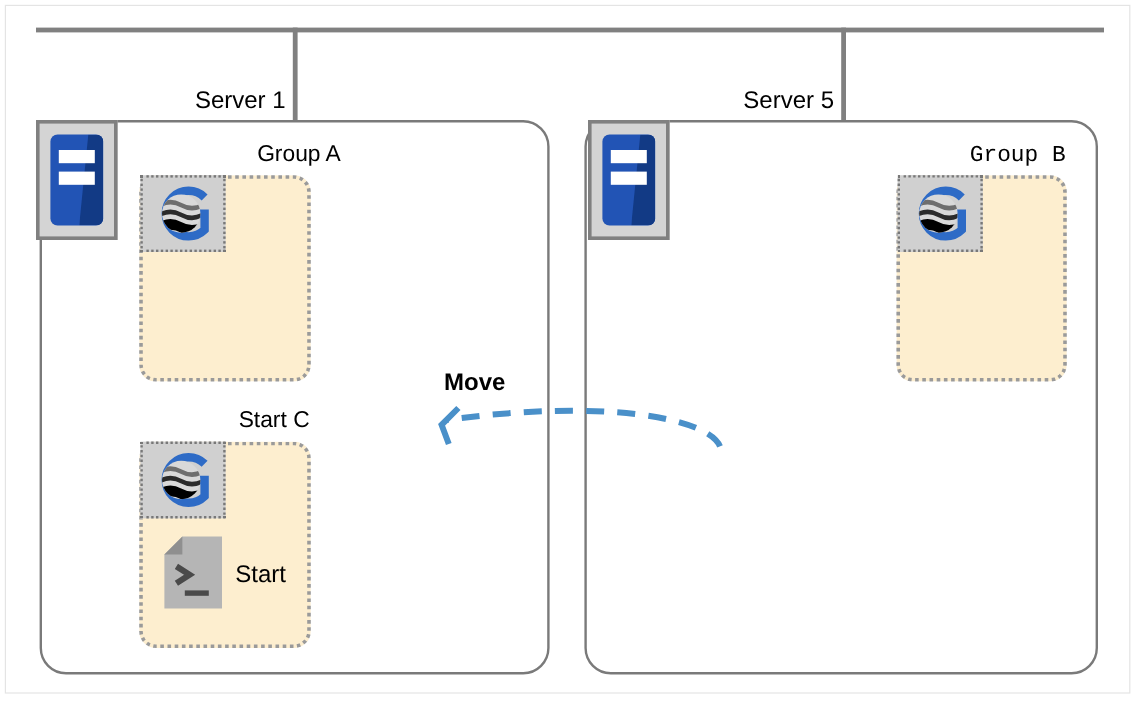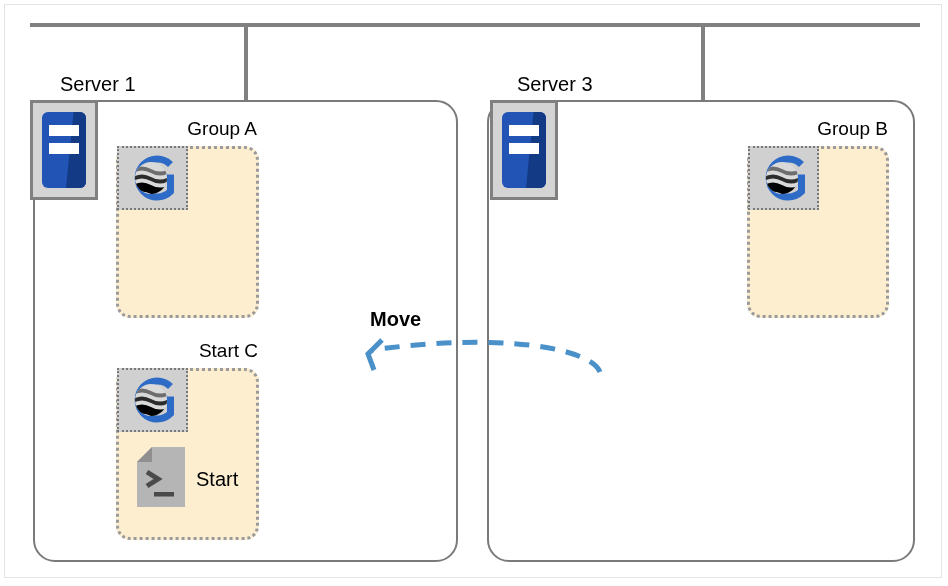--- a/index.html
+++ b/index.html
@@ -38,21 +38,21 @@
   }
   .dropper.d1 { left: 244px; }
   .dropper.d2 { left: 701px; }
 
   
   .server-label {
     position: absolute;
     font-size: 20px;
     color: #000000;
     white-space: nowrap;
-    text-align: left;
+    text-align: right;
   }
   .server-label.s1 { left: 60px; top: 73px; width: 178px; }
   .server-label.s2 { left: 517px; top: 73px; width: 178px; }
 
   
   .server-box {
     position: absolute;
     top: 100px;
     height: 462px;
     border: 2px solid #7a7a7a;
@@ -167,39 +167,39 @@
 
 <div id="canvas">
 
   <div class="outer-frame"></div>
 
   <div class="bus-line"></div>
   <div class="dropper d1"></div>
   <div class="dropper d2"></div>
 
   <div class="server-label s1">Server 1</div>
-  <div class="server-label s2">Server 3</div>
+  <div class="server-label s2">Server 5</div>
 
   <div class="server-box b1"></div>
   <div class="server-box b2"></div>
 
   <div class="server-icon i1">
     <div class="rack">
       <div class="bar b-top"></div>
       <div class="bar b-bot"></div>
     </div>
   </div>
   <div class="server-icon i2">
     <div class="rack">
       <div class="bar b-top"></div>
       <div class="bar b-bot"></div>
     </div>
   </div>
 
-  <div class="group-label" style="left:64px; top:118px; width:178px;padding-left:15px;">Group A</div>
+  <div class="group-label" style="left:91px; top:118px; width:178px;padding-left:15px;">Group A</div>
   <div class="group-box" style="left:116px; top:146px; width:143px; height:172px;"></div>
   <div class="globe-tile" style="left:117px; top:146px;">
     <svg width="56" height="52" viewBox="0 0 56 52" aria-hidden="true">
       <defs>
         <clipPath id="sphereClipA">
             <circle cx="26" cy="26" r="16"></circle>
           </clipPath>
       </defs>
       <path d="M45.5,12.5 A19,19 0 1 0 45.5,39.5 L45.5,26 L33,26" fill="none" stroke="#2e6bc6" stroke-width="7" stroke-linecap="butt"></path>
       <circle cx="26" cy="26" r="16" fill="#d9d9d9"></circle>
@@ -235,21 +235,21 @@
       <svg width="50" height="62" viewBox="0 0 50 62" aria-hidden="true">
         <path d="M16,1 L49,1 L49,61 L1,61 L1,16 Z" fill="#b5b5b5"></path>
         <path d="M16,1 L16,16 L1,16 Z" fill="#8f8f8f"></path>
         <path d="M11,26 L22,33 L11,40" fill="none" stroke="#4a4a4a" stroke-width="5" stroke-linecap="butt" stroke-linejoin="miter"></path>
         <rect x="18" y="46" width="20" height="4.5" fill="#4a4a4a"></rect>
       </svg>
     </span>
     <span class="script-label">Start</span>
   </div>
 
-  <div class="group-label" style="left:710px; top:118px; width:178px;">Group B</div>
+  <div class="group-label" style="left:710px; top:118px; width:178px;font-family:Liberation Mono, monospace;">Group B</div>
   <div class="group-box" style="left:747px; top:146px; width:142px; height:172px;"></div>
   <div class="globe-tile" style="left:748px; top:146px;">
     <svg width="56" height="52" viewBox="0 0 56 52" aria-hidden="true">
       <defs>
         <clipPath id="sphereClipB">
             <circle cx="26" cy="26" r="16"></circle>
           </clipPath>
       </defs>
       <path d="M45.5,12.5 A19,19 0 1 0 45.5,39.5 L45.5,26 L33,26" fill="none" stroke="#2e6bc6" stroke-width="7" stroke-linecap="butt"></path>
       <circle cx="26" cy="26" r="16" fill="#d9d9d9"></circle>

